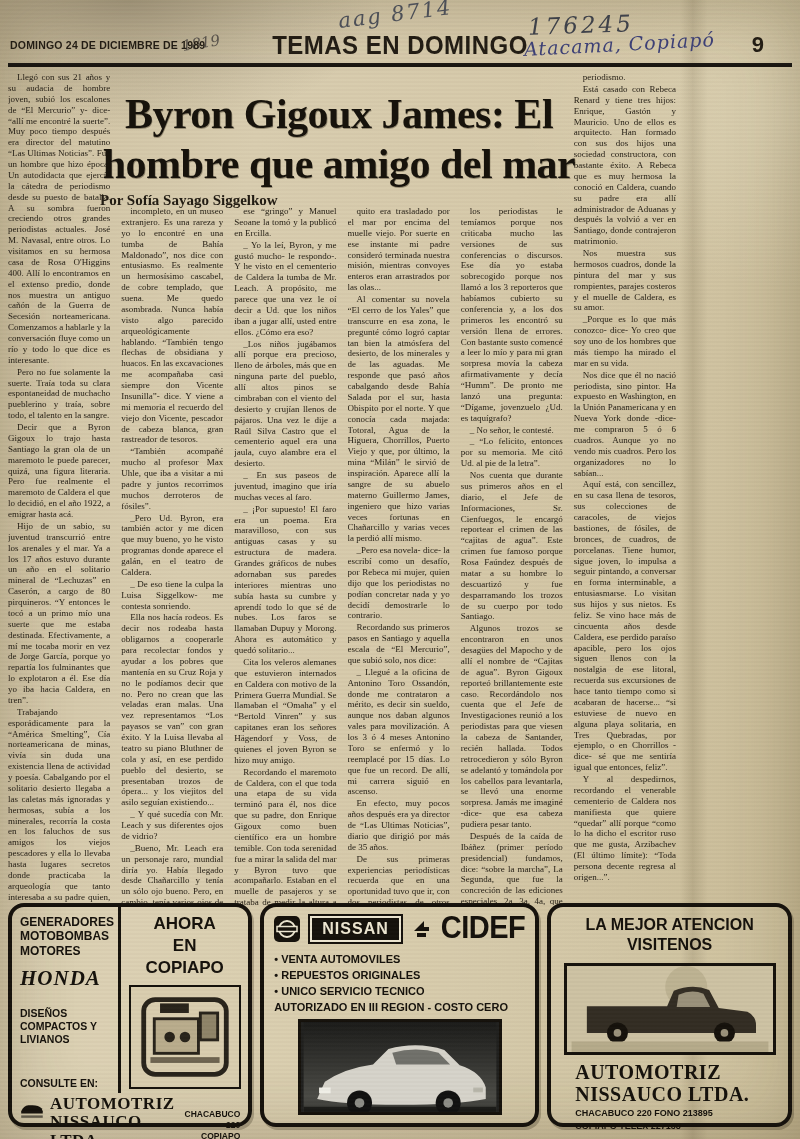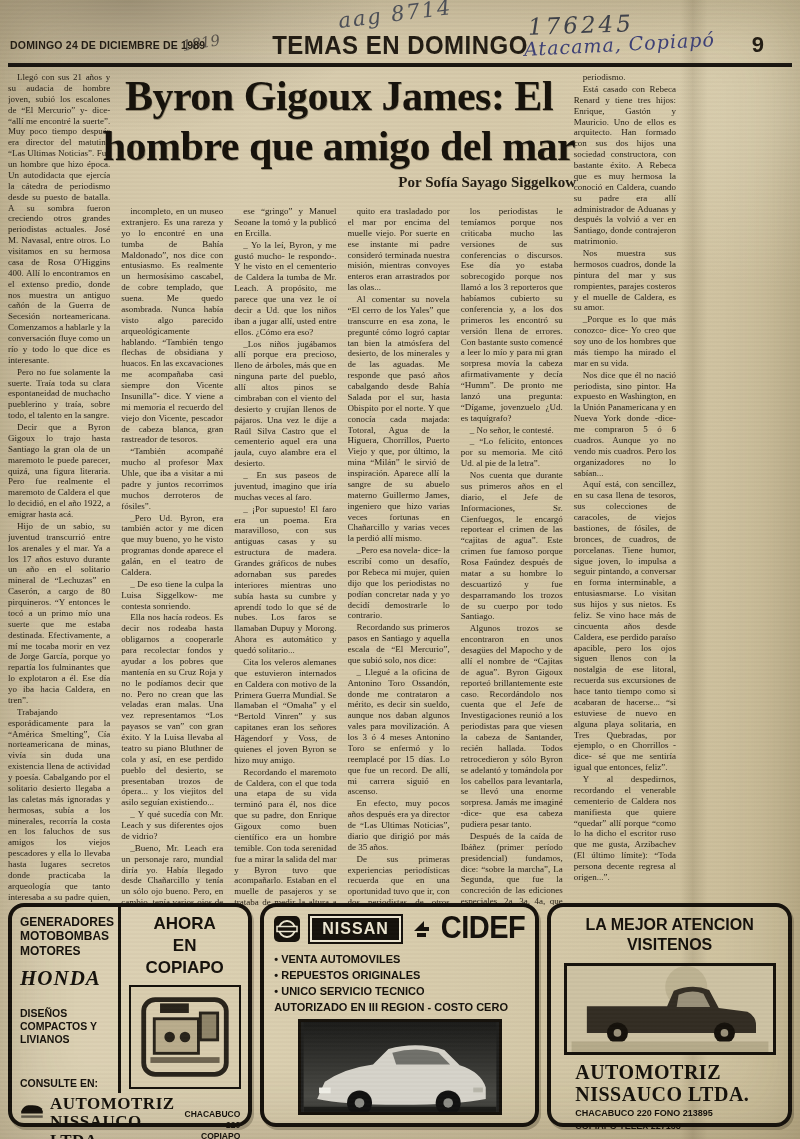--- a/index.html
+++ b/index.html
@@ -32,22 +32,22 @@
   .masthead{ position:absolute; left:10px; right:10px; top:30px; height:30px;
     display:flex; align-items:center; font-family:"Liberation Sans", sans-serif; font-weight:bold;}
   .date{ font-size:10.5px; letter-spacing:.2px; width:220px;}
   .section-title{ flex:1; text-align:center; font-size:25px; letter-spacing:.5px; transform:scaleX(.96);}
   .page-num{ width:220px; text-align:right; font-size:22px; padding-right:26px;}
   .rule{ position:absolute; left:8px; right:8px; top:63px; height:4px; background:#191510;}
 
   
   .headline-block{ position:absolute; left:100px; top:72px; width:478px; z-index:2;}
   .headline-block h1{ font-size:42px; line-height:1.18; text-align:center; font-weight:bold;
-    letter-spacing:-.5px; color:#17130c; text-shadow:.6px .6px 0 rgba(30,20,5,.35);}
-  .byline{ text-align:right; font-size:15px; font-weight:bold; margin-top:3px; padding-right:2px;}
+    letter-spacing:-.5px; color:#17130c; text-shadow:.6px .6px 0 rgba(30,20,5,.35);margin-top:18px;}
+  .byline{ font-size:15px; font-weight:bold; margin-top:3px; padding-right:2px;}
 
   .cols{ position:absolute; left:8px; right:124px; top:72px; height:833px; display:flex; gap:11px;}
   .col{ flex:1; overflow:hidden; text-align:justify; font-size:9px; line-height:1.21; color:#262016;}
   .col p{ text-indent:9px; margin:0 0 1px 0;}
   .col.pad{ padding-top:134px;}
 
   
   .ads{ position:absolute; left:8px; right:8px; top:903px; height:224px; display:flex; gap:8px;
     font-family:"Liberation Sans", sans-serif; color:#15110b;}
   .adbox{ border:4px solid #15110b; border-radius:16px; background:rgba(255,250,230,.08);

